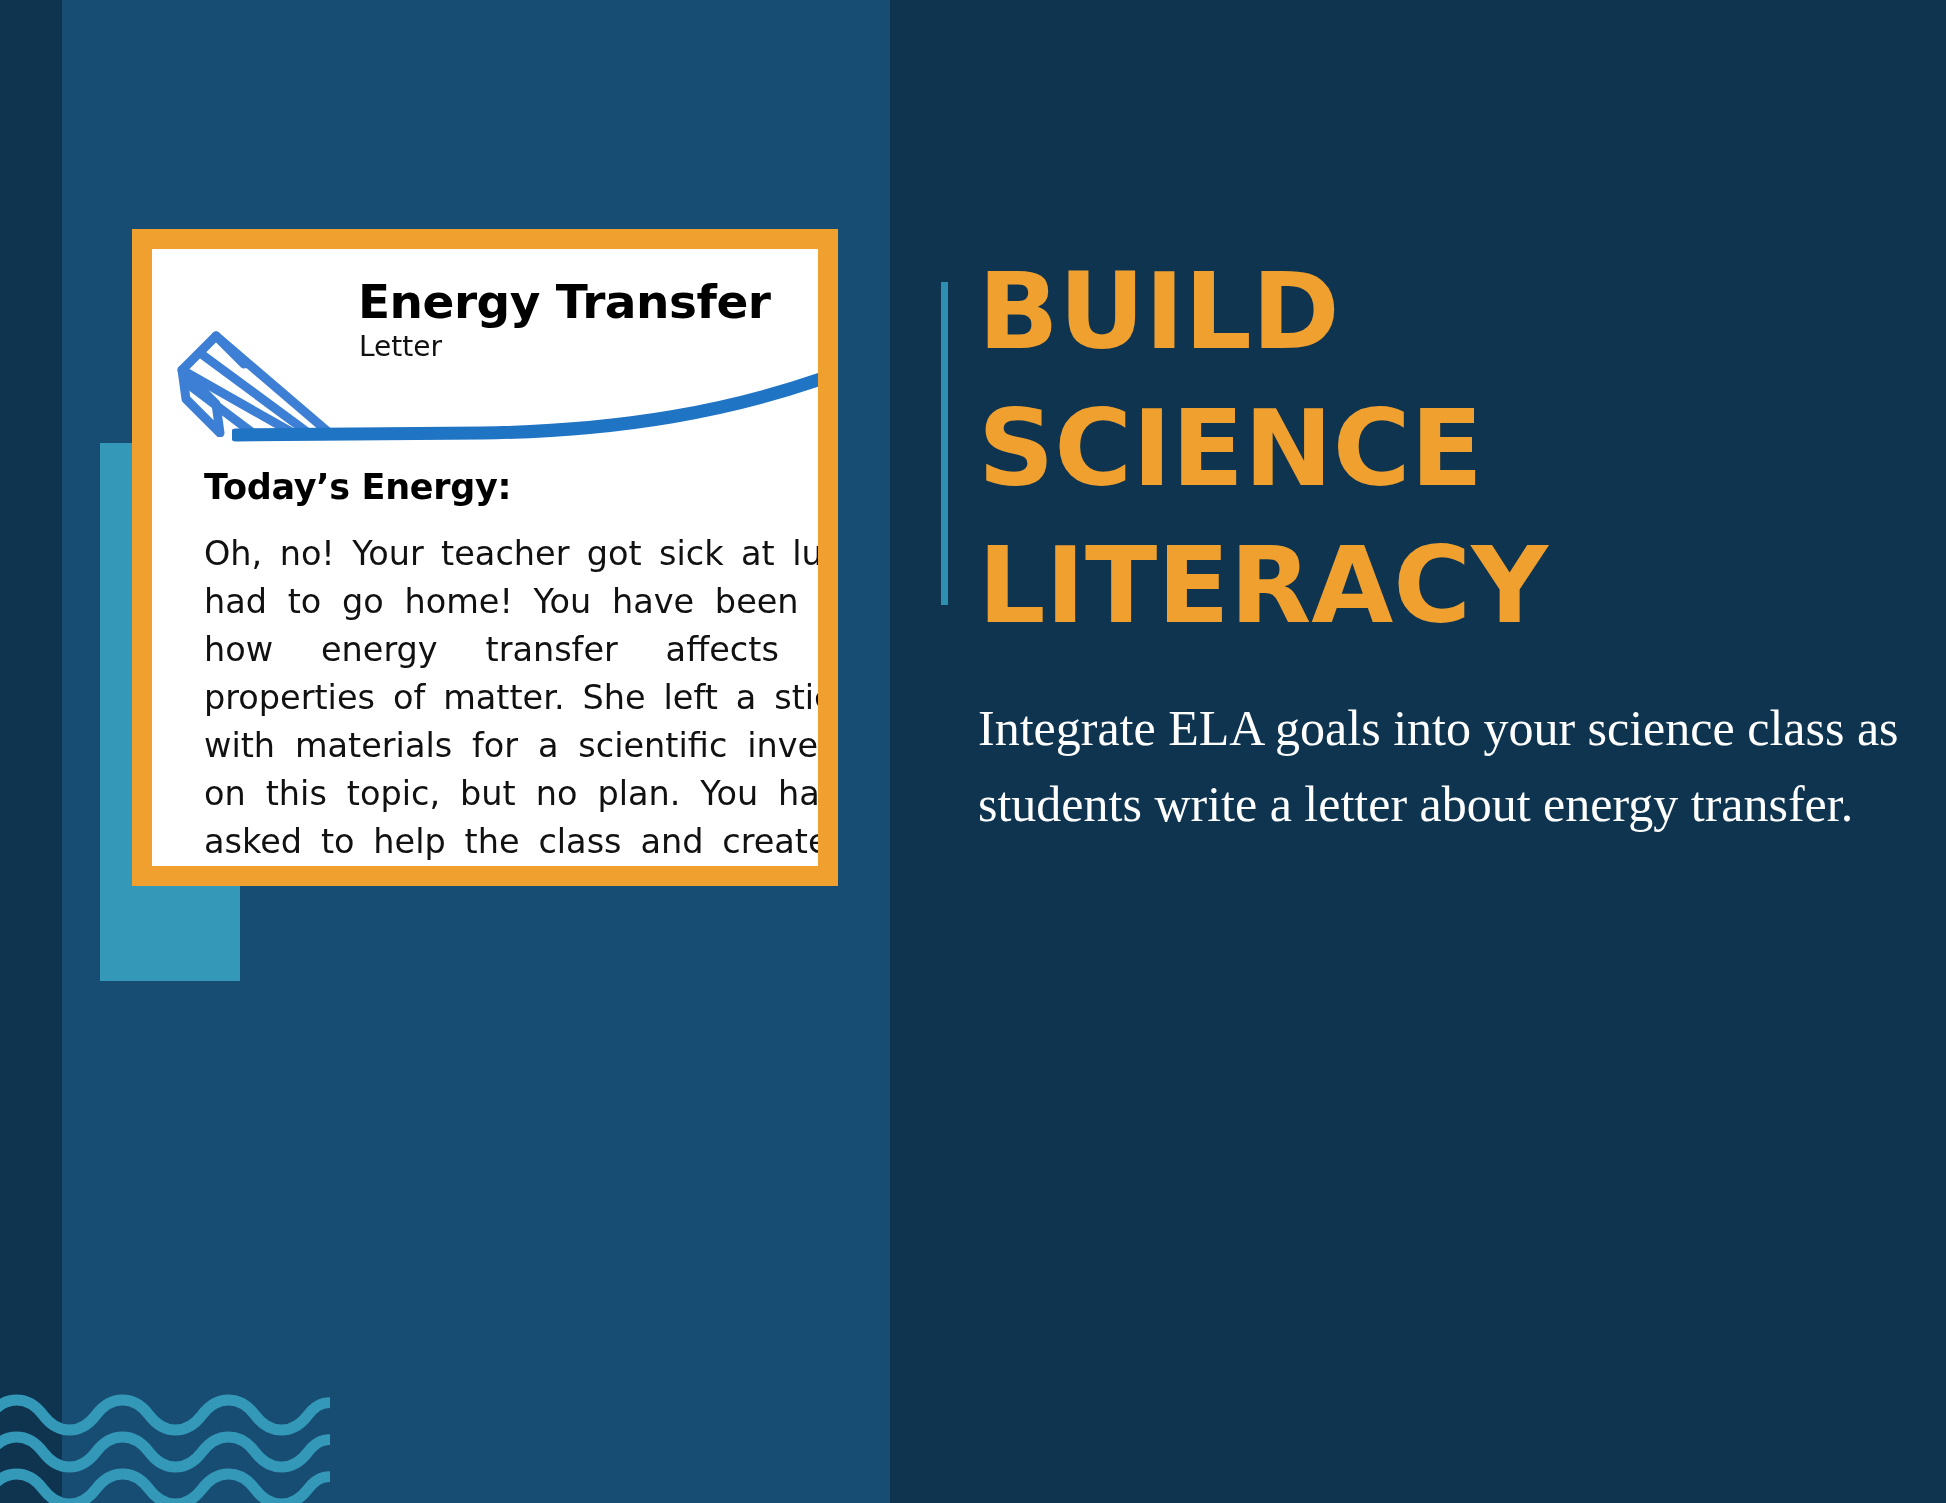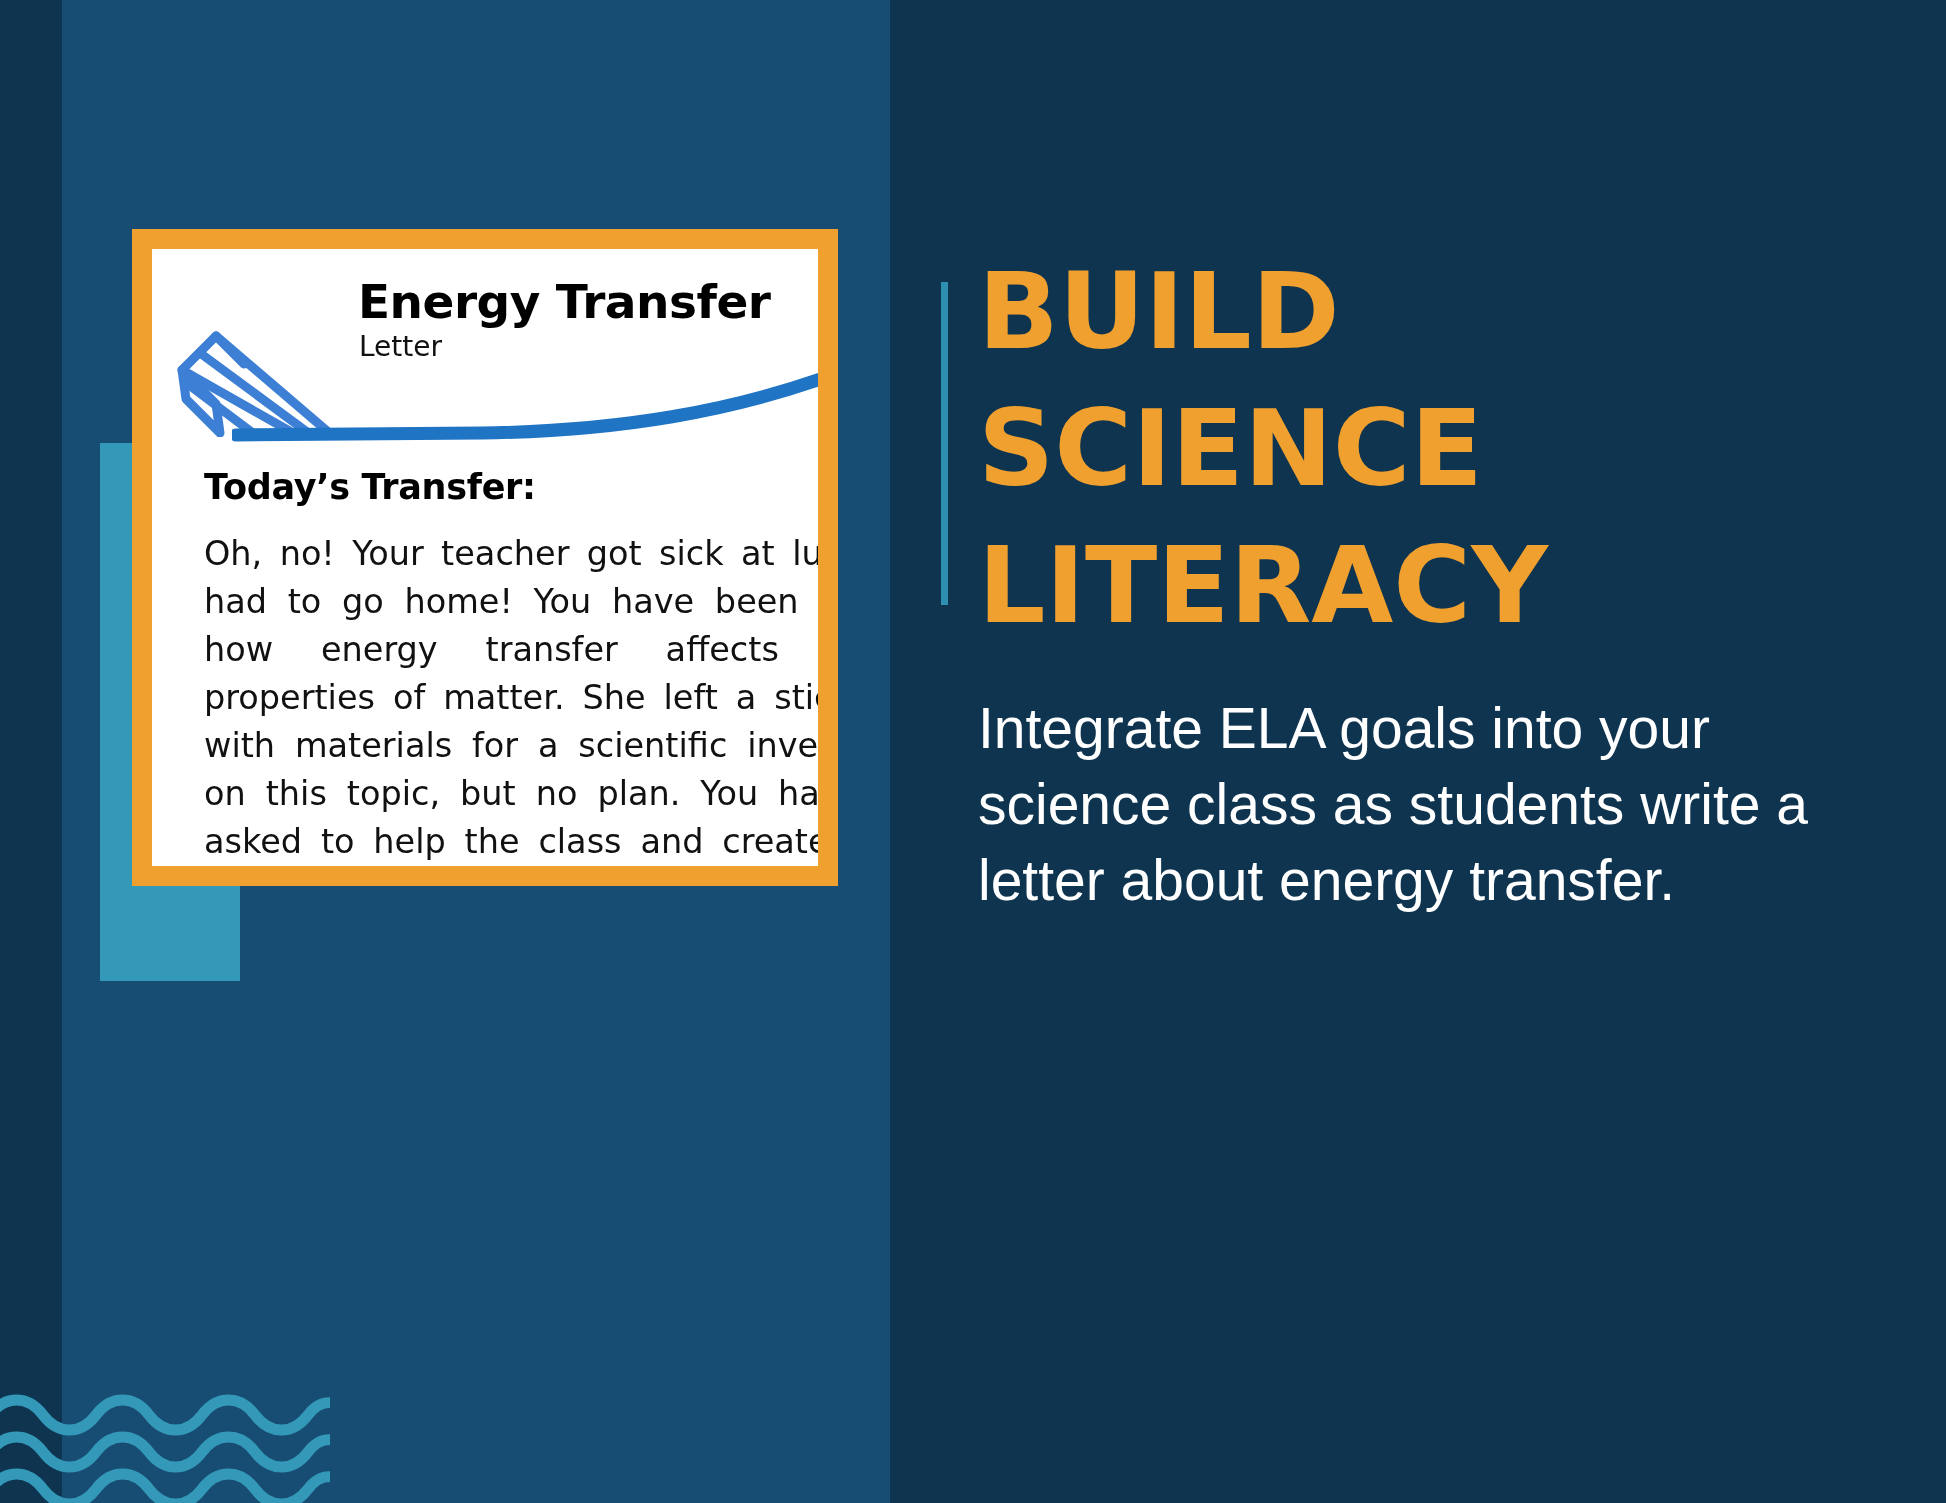--- a/index.html
+++ b/index.html
@@ -145,23 +145,23 @@
     line-height: 137px;
     letter-spacing: 0px;
     color: #f0a02e;
   }
   .headline span { display: block; }
 
   .subhead {
     position: absolute;
     left: 978px; top: 690px;
     width: 930px;
-    font-family: Liberation Sans, sans-serif;
+    font-family: Liberation Serif, serif;
     font-weight: 400;
-    font-size: 57px;
+    font-size: 50px;
     line-height: 76px;
     color: #ffffff;
   }
 </style>
 </head>
 <body>
 
 <div id="poster">
 
   <div class="bg-dark-strip"></div>
@@ -198,21 +198,21 @@
       <div class="swoosh">
         <svg width="596" height="80" viewBox="0 0 596 80" preserveAspectRatio="none" xmlns="http://www.w3.org/2000/svg" aria-hidden="true">
           <path d="M4,66 L250,64 C390,62 500,42 600,6" fill="none" stroke="#1f74c4" stroke-width="13" stroke-linecap="round"></path>
         </svg>
       </div>
 
       <div class="doc-title">Energy Transfer</div>
 
       <div class="doc-subtitle">Letter</div>
 
-      <div class="mission-label">Today’s Transfer:</div>
+      <div class="mission-label">Today’s Energy:</div>
 
       <div class="mission-body">Oh, no! Your teacher got sick at lunch and had to go home! You have been studying how energy transfer affects physical properties of matter. She left a sticky note with materials for a scientific investigation on this topic, but no plan. You have been asked to help the class and create a four-step investigation. Write a letter to your teacher describing what you and your classmates did to complete the lab.</div>
 
     </div>
   </div>
 
   <div class="accent-rule"></div>
 
   <div class="headline">
     <span>BUILD</span>

